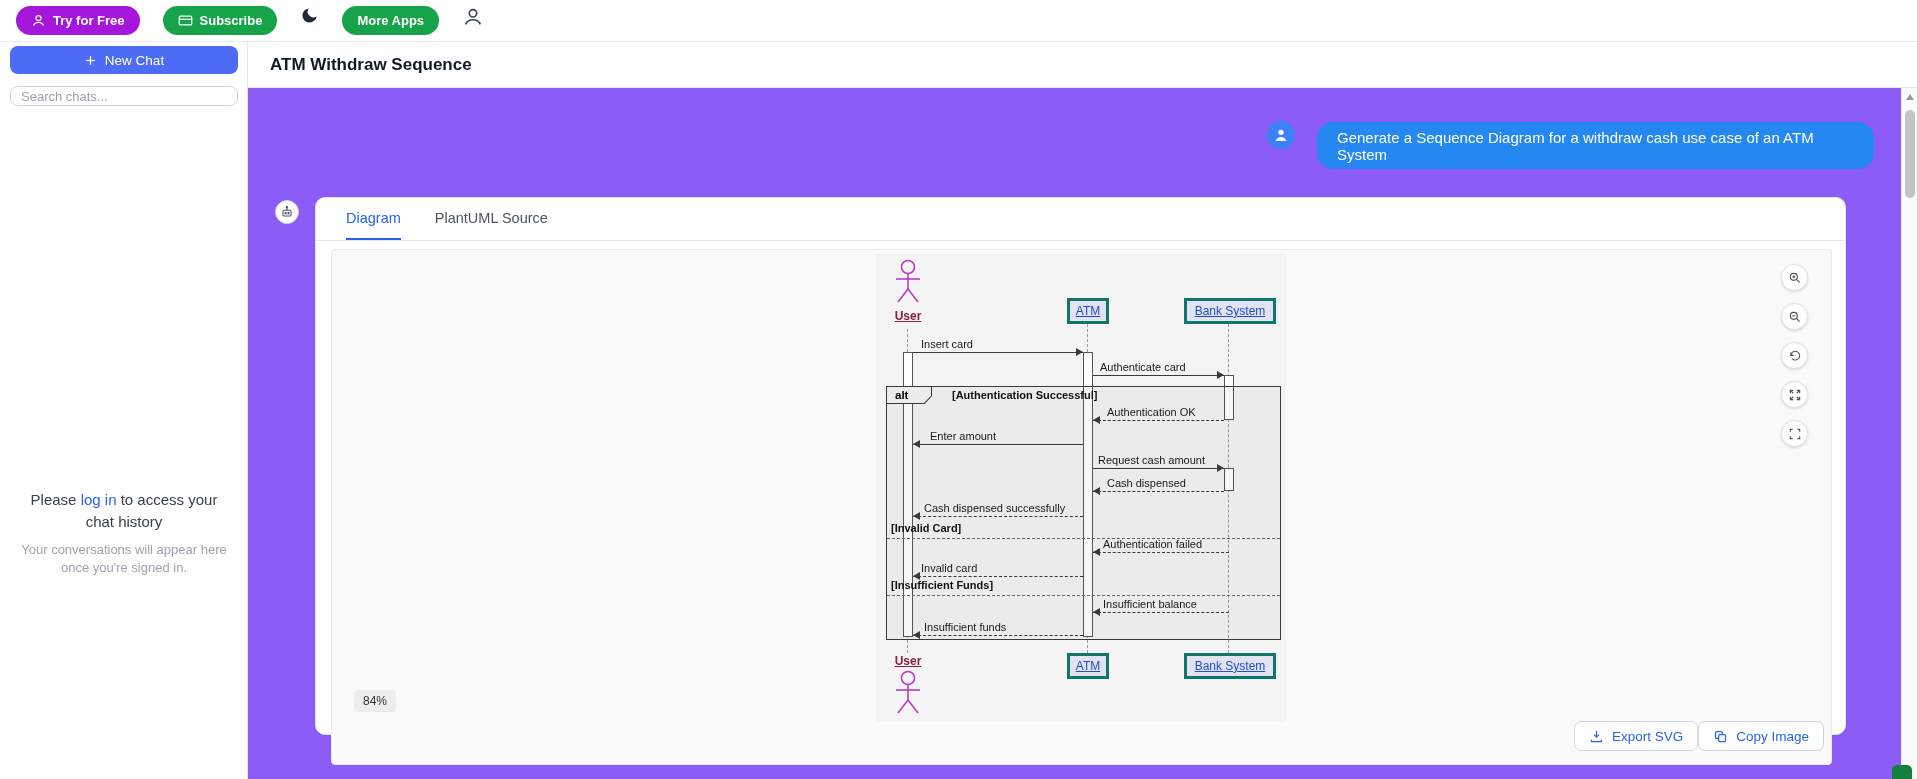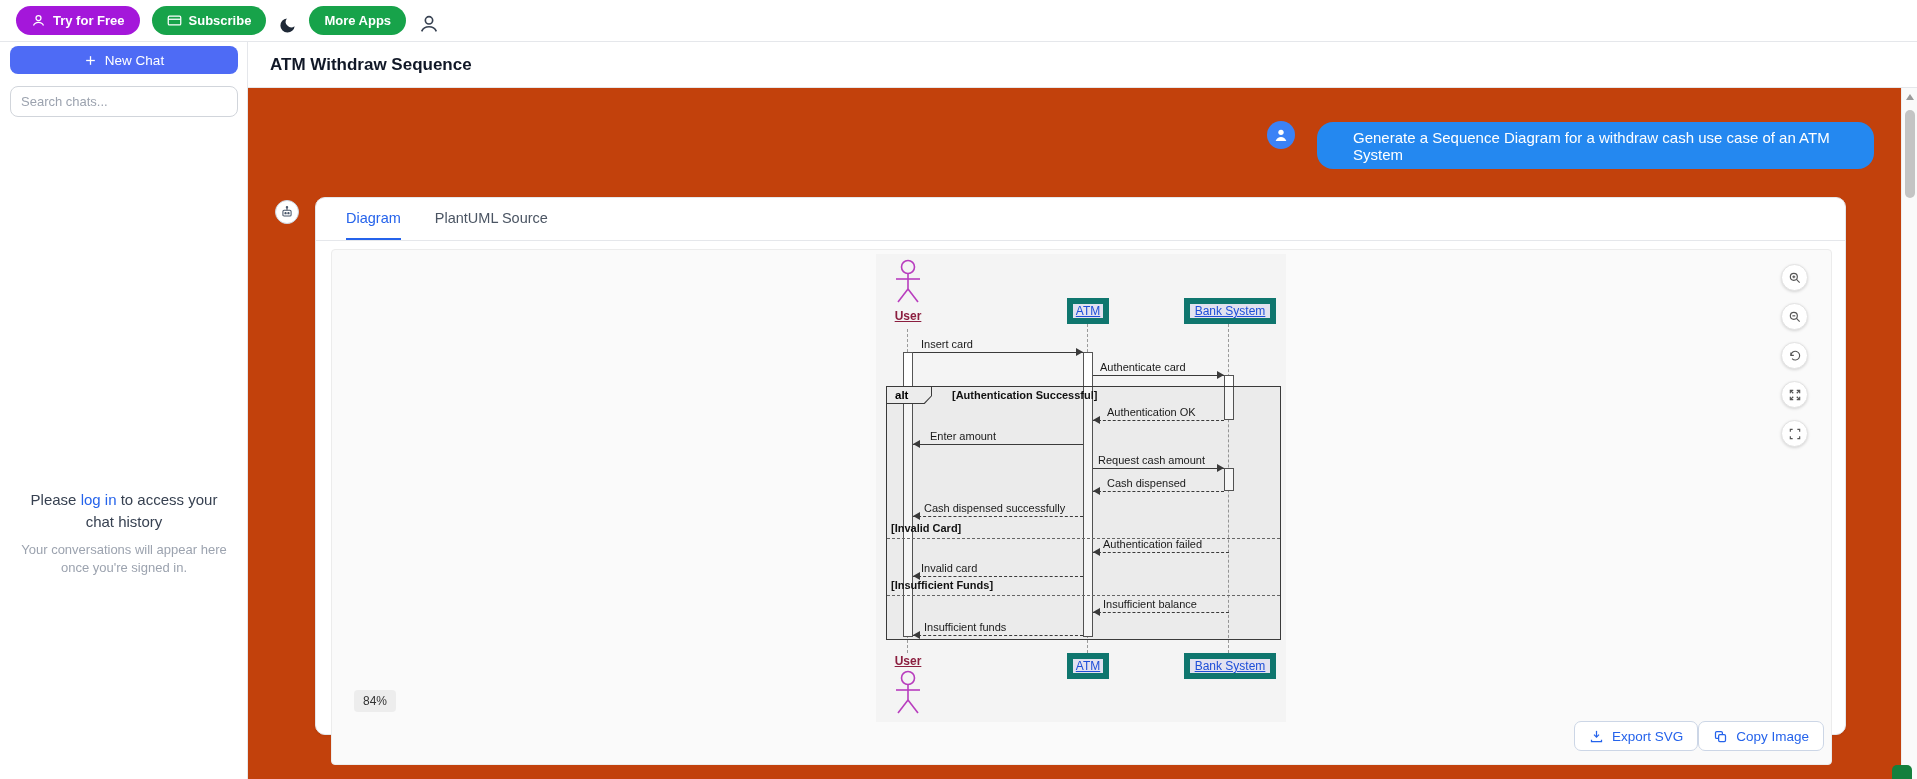--- a/index.html
+++ b/index.html
@@ -7,53 +7,53 @@
   body { font-family: "Liberation Sans", sans-serif; background: #ffffff; position: relative; color: #111827; }
 
   
   .app-header { position: absolute; top: 0; left: 0; width: 1917px; height: 42px;
     background: #fff; border-bottom: 1px solid #e5e7eb; display: flex; align-items: center;
     justify-content: space-between; padding: 0 16px; z-index: 20; }
   .hdr-left { display: flex; align-items: center; gap: 9px; }
   .hdr-titles { display: flex; flex-direction: column; line-height: 1.25; }
   .app-title { font-size: 15px; font-weight: 700; color: #111827; }
   .app-subtitle { font-size: 11px; color: #4b5563; }
-  .hdr-right { display: flex; align-items: flex-end; gap: 12px; }
+  .hdr-right { display: flex; align-items: flex-start; gap: 23px; }
   .pill { height: 29px; border-radius: 15px; display: inline-flex; align-items: center;
     gap: 7px; padding: 0 15px; color: #fff; font-size: 13px; font-weight: 600; border: none; cursor: pointer; }
   .icon-btn { background: none; border: none; display: inline-flex; align-items: center; cursor: pointer; }
 
   
   .sidebar { position: absolute; top: 42px; left: 0; width: 248px; height: 737px;
     background: #fff; border-right: 1px solid #e5e7eb; }
   .sb-head { display: flex; align-items: center; justify-content: space-between; padding: 16px 14px 10px 10px; }
   .sb-title { font-size: 15px; font-weight: 700; color: #111827; }
   .new-chat-btn { display: flex; align-items: center; justify-content: center; gap: 8px;
     margin: 4px 10px 0 10px; width: 228px; height: 28px; background: #4e6bf5; color: #fff;
     border: none; border-radius: 8px; font-size: 13.5px; font-weight: 500; cursor: pointer; }
-  .search-input { display: block; margin: 12px 10px 0 10px; width: 228px; height: 31px;
+  .search-input { display: block; margin: 12px 10px 0 10px; width: 228px; height: 20px;
     border: 1px solid #d1d5db; border-radius: 8px; padding: 0 10px; font-size: 13px; color: #374151;
     font-family: "Liberation Sans", sans-serif; }
   .search-input::placeholder { color: #9ca3af; }
   .login-block { position: absolute; top: 447px; left: 0; width: 248px; padding: 0 20px; text-align: center; }
   .login-line { font-size: 15px; color: #374151; line-height: 1.45; }
   .login-link { color: #2563eb; cursor: pointer; }
   .login-note { margin-top: 8px; font-size: 13px; color: #9ca3af; line-height: 1.45; }
 
   
-  .main { position: absolute; top: 42px; left: 248px; width: 1669px; height: 737px; background: #c2410c; }
+  .main { position: absolute; top: 42px; left: 248px; width: 1669px; height: 737px; background: #8b5cf6; }
   .page-title-bar { position: absolute; top: 0; left: 0; width: 100%; height: 46px; background: #fff;
     border-bottom: 1px solid #e5e7eb; display: flex; align-items: center; padding: 0 22px; }
   .page-title { font-size: 17px; font-weight: 700; color: #111827; }
 
   .user-avatar { position: absolute; left: 1019px; top: 79px; width: 28px; height: 28px; border-radius: 50%;
     background: #3b82f6; display: flex; align-items: center; justify-content: center; }
   .user-bubble { position: absolute; left: 1069px; top: 80px; width: 557px; height: 47px;
     background: #2488f0; color: #fff; border-radius: 16px; display: flex; align-items: center;
-    padding: 0 36px; font-size: 15px; }
+    padding: 0 20px; font-size: 15px; }
 
   .bot-avatar { position: absolute; left: 27px; top: 158px; width: 24px; height: 24px; border-radius: 50%;
     background: #fff; border: 1px solid #cbd5e1; display: flex; align-items: center; justify-content: center; }
 
   .card { position: absolute; left: 67px; top: 155px; width: 1531px; height: 538px; background: #fff;
     border: 1px solid #e5e7eb; border-radius: 10px; box-shadow: 0 1px 3px rgba(0,0,0,0.06); }
   .tabs-row { position: absolute; top: 0; left: 0; width: 100%; height: 43px; border-bottom: 1px solid #e5e7eb;
     display: flex; align-items: stretch; gap: 34px; padding-left: 30px; }
   .tab { display: flex; align-items: center; font-size: 14.5px; color: #4b5563; cursor: pointer;
     border-bottom: 2px solid transparent; }
@@ -64,21 +64,21 @@
   .zoom-badge { position: absolute; left: 22px; top: 440px; background: #ededed; color: #333;
     font-size: 12px; padding: 4px 9px; border-radius: 4px; }
   .dg-controls { position: absolute; left: 1449px; top: 14px; display: flex; flex-direction: column; gap: 12px; }
   .dg-btn { width: 27px; height: 27px; border-radius: 50%; background: #fff; border: 1px solid #e3e3e3;
     box-shadow: 0 1px 3px rgba(0,0,0,0.15); display: flex; align-items: center; justify-content: center; cursor: pointer; }
 
   
   .sd { position: absolute; left: 544px; top: 4px; width: 410px; height: 468px; background: #f4f4f4; }
   .lifeline { position: absolute; width: 0; border-left: 1px dashed #9a9a9a; }
   .activation { position: absolute; width: 10px; background: #fff; border: 1px solid #555; }
-  .p-box { position: absolute; height: 26px; background: #e2e2f0; border: 6px solid #0f766e;
+  .p-box { position: absolute; height: 26px; background: #e2e2f0; border: 3px solid #0f766e;
     display: flex; align-items: center; justify-content: center; font-size: 12px; cursor: pointer; }
   .p-box span { color: #1d4ed8; text-decoration: underline; }
   .actor-label { position: absolute; width: 64px; text-align: center; font-size: 12px; font-weight: 600;
     color: #8b1e3f; text-decoration: underline; cursor: pointer; }
   .msg-label { position: absolute; font-size: 11px; color: #1a1a1a; white-space: nowrap; }
   .arrow { position: absolute; height: 0; border-top: 1px solid #3a3a3a; }
   .arrow.dashed { border-top-style: dashed; }
   .head-r { position: absolute; width: 0; height: 0; border-left: 7px solid #3a3a3a;
     border-top: 4px solid transparent; border-bottom: 4px solid transparent; }
   .head-l { position: absolute; width: 0; height: 0; border-right: 7px solid #3a3a3a;

